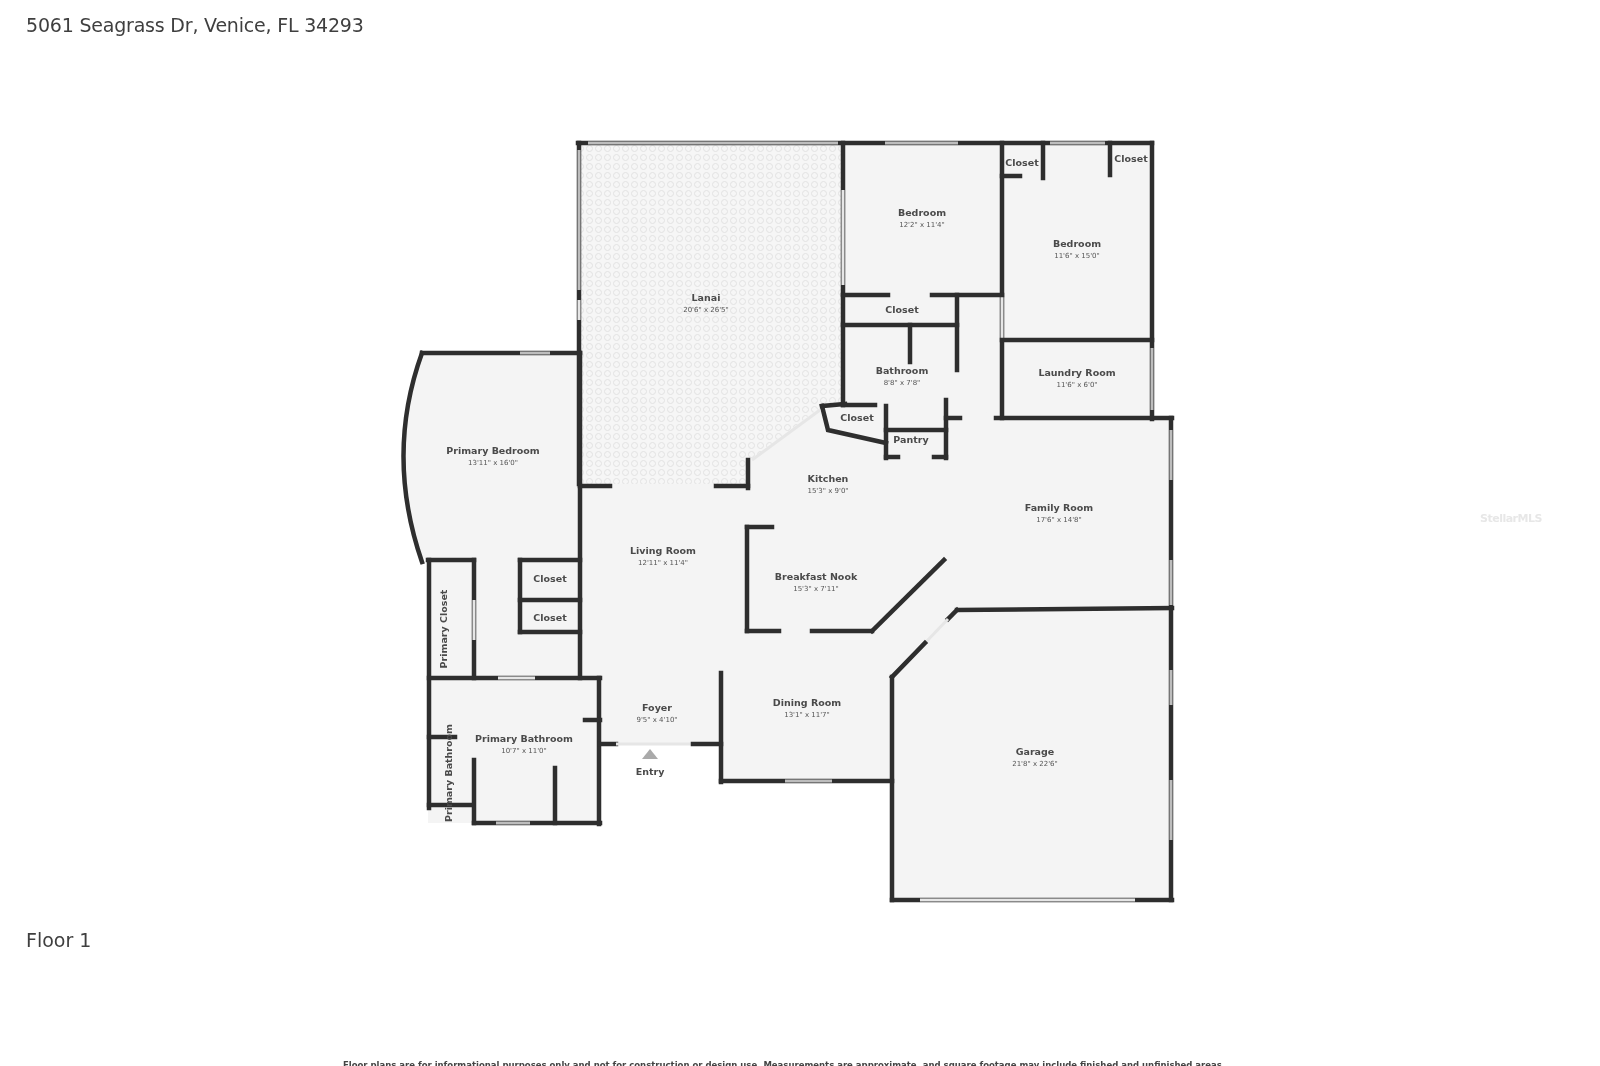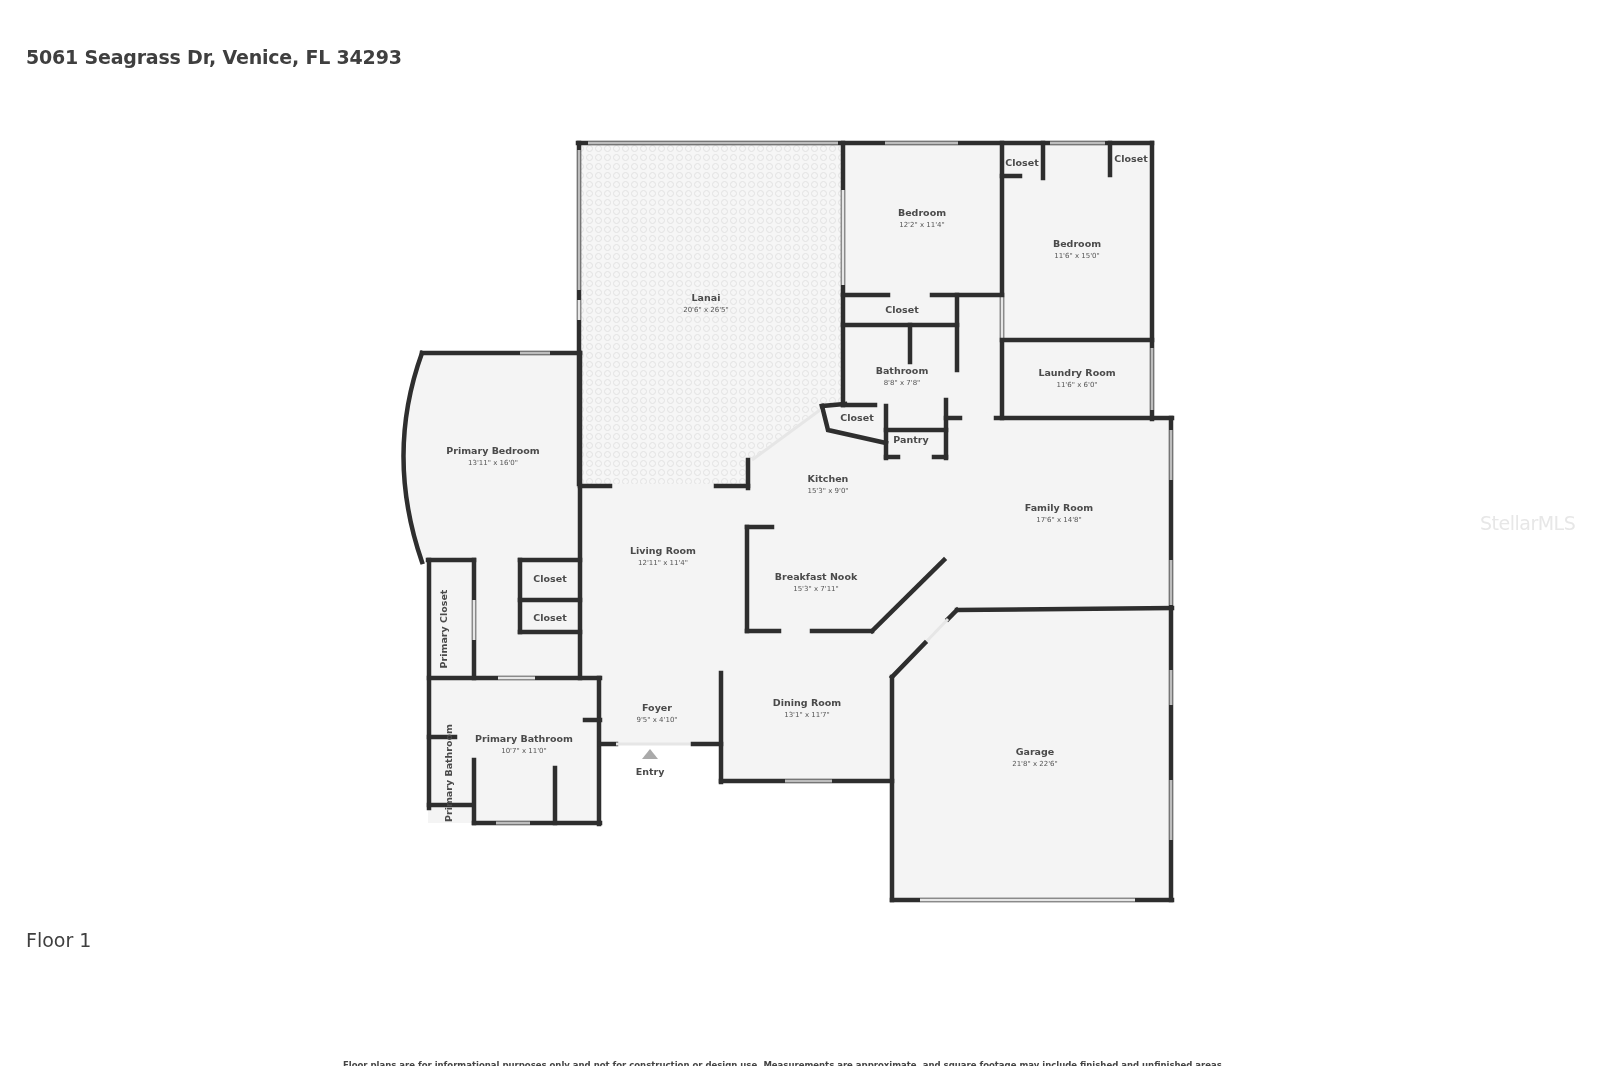--- a/index.html
+++ b/index.html
@@ -1,20 +1,20 @@
 <!DOCTYPE html>
 <html><head>
 <meta charset="utf-8">
 <style>
   html,body{margin:0;padding:0;background:#ffffff;}
   body{width:1600px;height:1066px;position:relative;overflow:hidden;font-family:"DejaVu Sans","Liberation Sans",sans-serif;}
-  .title{position:absolute;left:26px;top:14px;font-size:19px;font-weight:bold;color:#3f3f3f;letter-spacing:-0.2px;margin-top:32px;}
+  .title{position:absolute;left:26px;top:14px;font-size:19px;font-weight:normal;color:#3f3f3f;letter-spacing:-0.2px;}
   .floor{position:absolute;left:26px;top:929px;font-size:19px;font-weight:normal;color:#3f3f3f;}
   .disclaimer{position:absolute;left:0;width:1568px;text-align:center;top:1060px;font-size:8.5px;font-weight:bold;color:#444;}
-  .watermark{position:absolute;left:1480px;top:512px;font-size:19px;color:#e7e7e7;font-weight:normal;letter-spacing:-0.5px;}
+  .watermark{position:absolute;left:1480px;top:512px;font-size:11px;color:#e7e7e7;font-weight:bold;letter-spacing:-0.5px;}
   svg.plan{position:absolute;left:0;top:0;}
   .rn{font-family:"DejaVu Sans","Liberation Sans",sans-serif;font-size:9.5px;font-weight:bold;fill:#4a4a4a;text-anchor:middle;}
   .rd{font-family:"DejaVu Sans","Liberation Sans",sans-serif;font-size:7px;fill:#555;text-anchor:middle;}
   .wall{stroke:#2e2e2e;stroke-width:4.5;fill:none;stroke-linecap:square;}
   .win{stroke:#bdbdbd;stroke-width:3;fill:none;}
   .door{stroke:#e6e6e6;stroke-width:3;fill:none;}
 </style>
 </head>
 <body>
 

